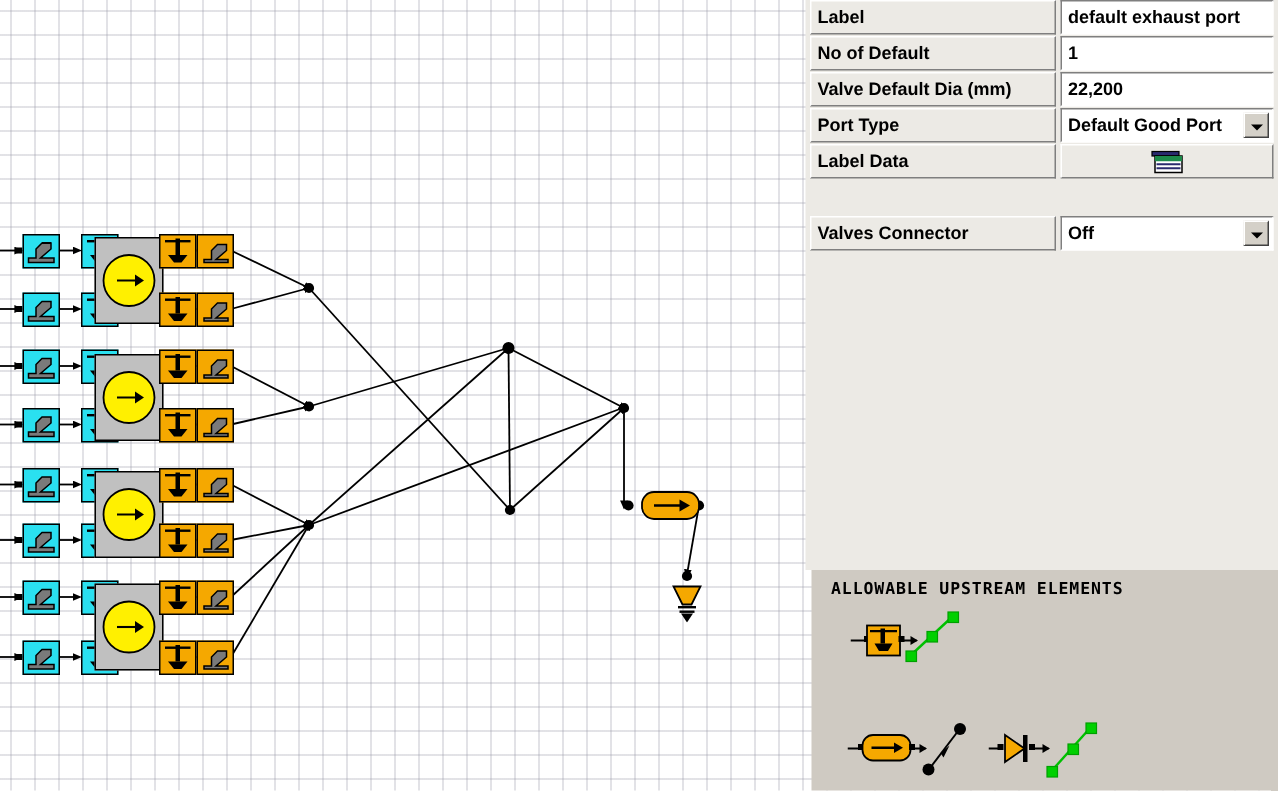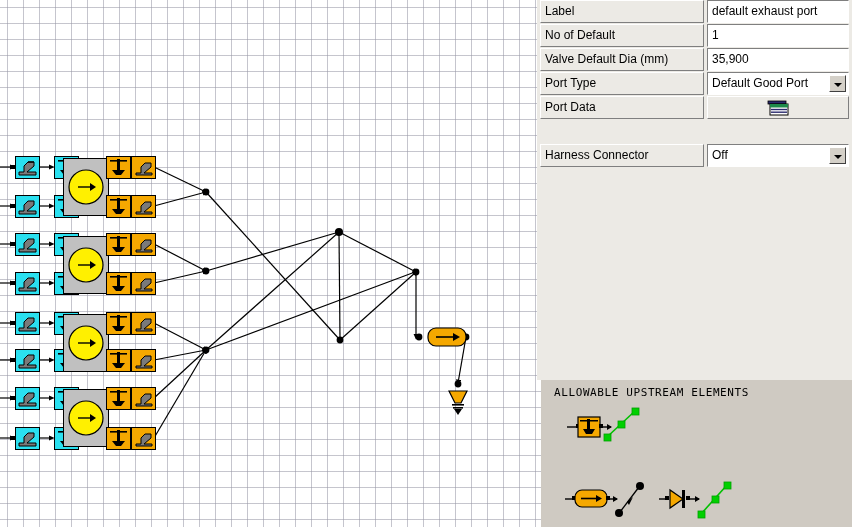--- a/index.html
+++ b/index.html
@@ -3,21 +3,21 @@
 <meta charset="utf-8">
 <title>Engine Model Editor</title>
 <style>
   html,body{margin:0;padding:0;}
   body{
     width:852px;height:527px;overflow:hidden;
     font-family:"Liberation Sans", sans-serif;
     background:#ffffff;
     -webkit-font-smoothing:none;
   }
-  #app{position:relative;width:852px;height:527px;}
+  #app{position:relative;width:852px;height:527px;font-weight:bold;}
 
   
   #canvas{
     position:absolute;left:0;top:0;width:852px;height:527px;
     background-color:#ffffff;
     background-image:
       linear-gradient(to right, rgba(150,150,165,.55) 1px, transparent 1px),
       linear-gradient(to bottom, rgba(150,150,165,.55) 1px, transparent 1px);
     background-size:16px 16px, 16px 16px;
     background-position:7px 8px, 8px 7px;
@@ -462,49 +462,49 @@
       <div class="pval">default exhaust port</div>
     </div>
 
     <div class="prow" style="top:24px;">
       <div class="pname">No of Default</div>
       <div class="pval">1</div>
     </div>
 
     <div class="prow" style="top:48px;">
       <div class="pname">Valve Default Dia (mm)</div>
-      <div class="pval">35,900</div>
+      <div class="pval">22,200</div>
     </div>
 
     <div class="prow" style="top:72px;">
       <div class="pname">Port Type</div>
       <div class="pval combo">
         <span>Default Good Port</span>
         <span class="caret"></span>
       </div>
     </div>
 
     <div class="prow" style="top:96px;">
-      <div class="pname">Port Data</div>
+      <div class="pname">Label Data</div>
       <div class="pval flat">
         <span class="dataicon">
           <svg width="22" height="17" viewBox="0 0 22 17">
             <rect x="1" y="1" width="18" height="3" fill="#2a2a6e"></rect>
             <rect x="1" y="1" width="18" height="3" fill="none" stroke="#000" stroke-width="0.8"></rect>
             <rect x="3" y="4" width="18" height="11" fill="#ffffff" stroke="#000" stroke-width="1"></rect>
             <rect x="3" y="4" width="18" height="3.5" fill="#1d8a4a"></rect>
             <line x1="4" y1="9.5" x2="20" y2="9.5" stroke="#2a2a6e" stroke-width="1.4"></line>
             <line x1="4" y1="12.2" x2="20" y2="12.2" stroke="#2a2a6e" stroke-width="1.4"></line>
           </svg>
         </span>
       </div>
     </div>
 
     <div class="prow" style="top:144px;">
-      <div class="pname">Harness Connector</div>
+      <div class="pname">Valves Connector</div>
       <div class="pval combo">
         <span>Off</span>
         <span class="caret"></span>
       </div>
     </div>
 
   </div>
 
   <div id="allow">
 

